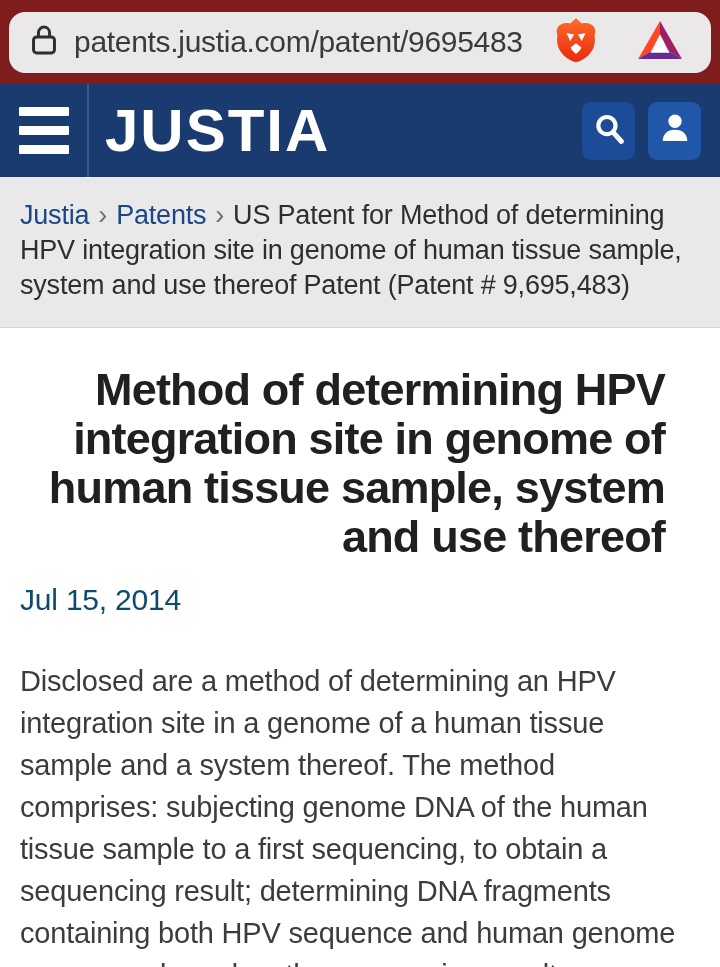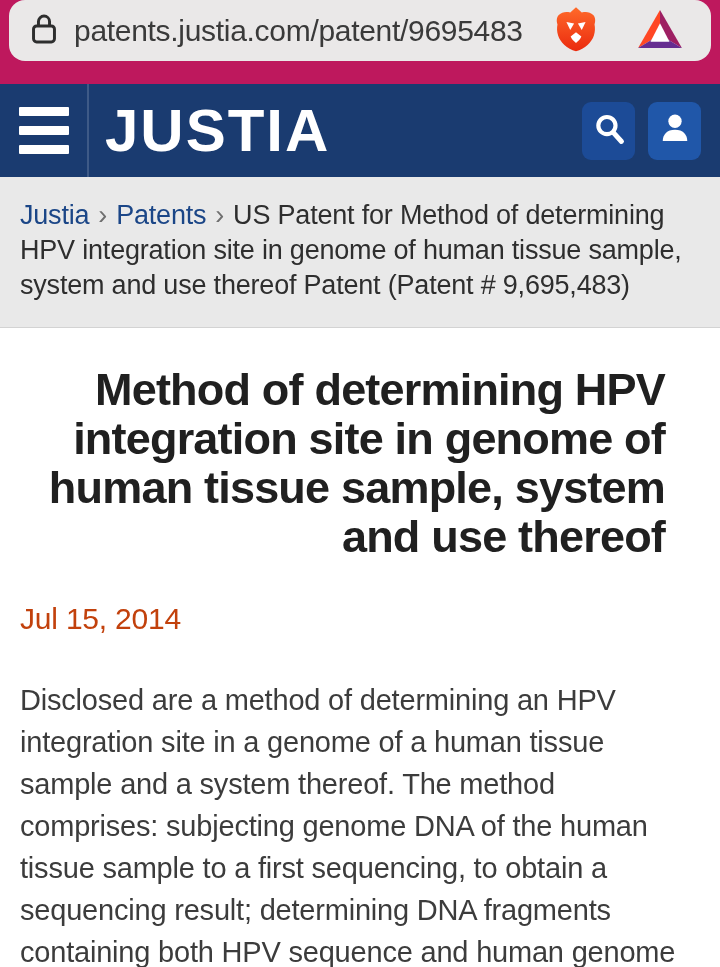--- a/index.html
+++ b/index.html
@@ -6,23 +6,23 @@
   html, body {
     width: 720px; height: 967px;
     overflow: hidden;
     background: #ffffff;
     font-family: "Liberation Sans", "DejaVu Sans", sans-serif;
   }
 
   
   .browser-bar {
     height: 84px;
-    background: #be185d;
-    display: flex;
-    align-items: flex-start;
+    background: #7f1d1d;
+    display: flex;
+    align-items: center;
     padding: 0 9px;
   }
   .url-pill {
     flex: 1;
     height: 61px;
     background: #eae8e8;
     border-radius: 16px;
     display: flex;
     align-items: center;
     padding: 0 14px 0 20px;
@@ -122,23 +122,23 @@
     margin-top: 37px;
     max-width: 645px;
     font-size: 45px;
     line-height: 49px;
     font-weight: 700;
     color: #202020;
     letter-spacing: -0.8px;
     text-align: right;
   }
   .patent-date {
-    margin-top: 41px;
+    margin-top: 22px;
     font-size: 30px;
-    color: #c2410c;
+    color: #0c4a6e;
     letter-spacing: -0.2px;
   }
   .patent-abstract {
     margin-top: 43px;
     max-width: 672px;
     font-size: 29px;
     line-height: 42px;
     color: #3c3c3c;
     letter-spacing: -0.2px;
   }

